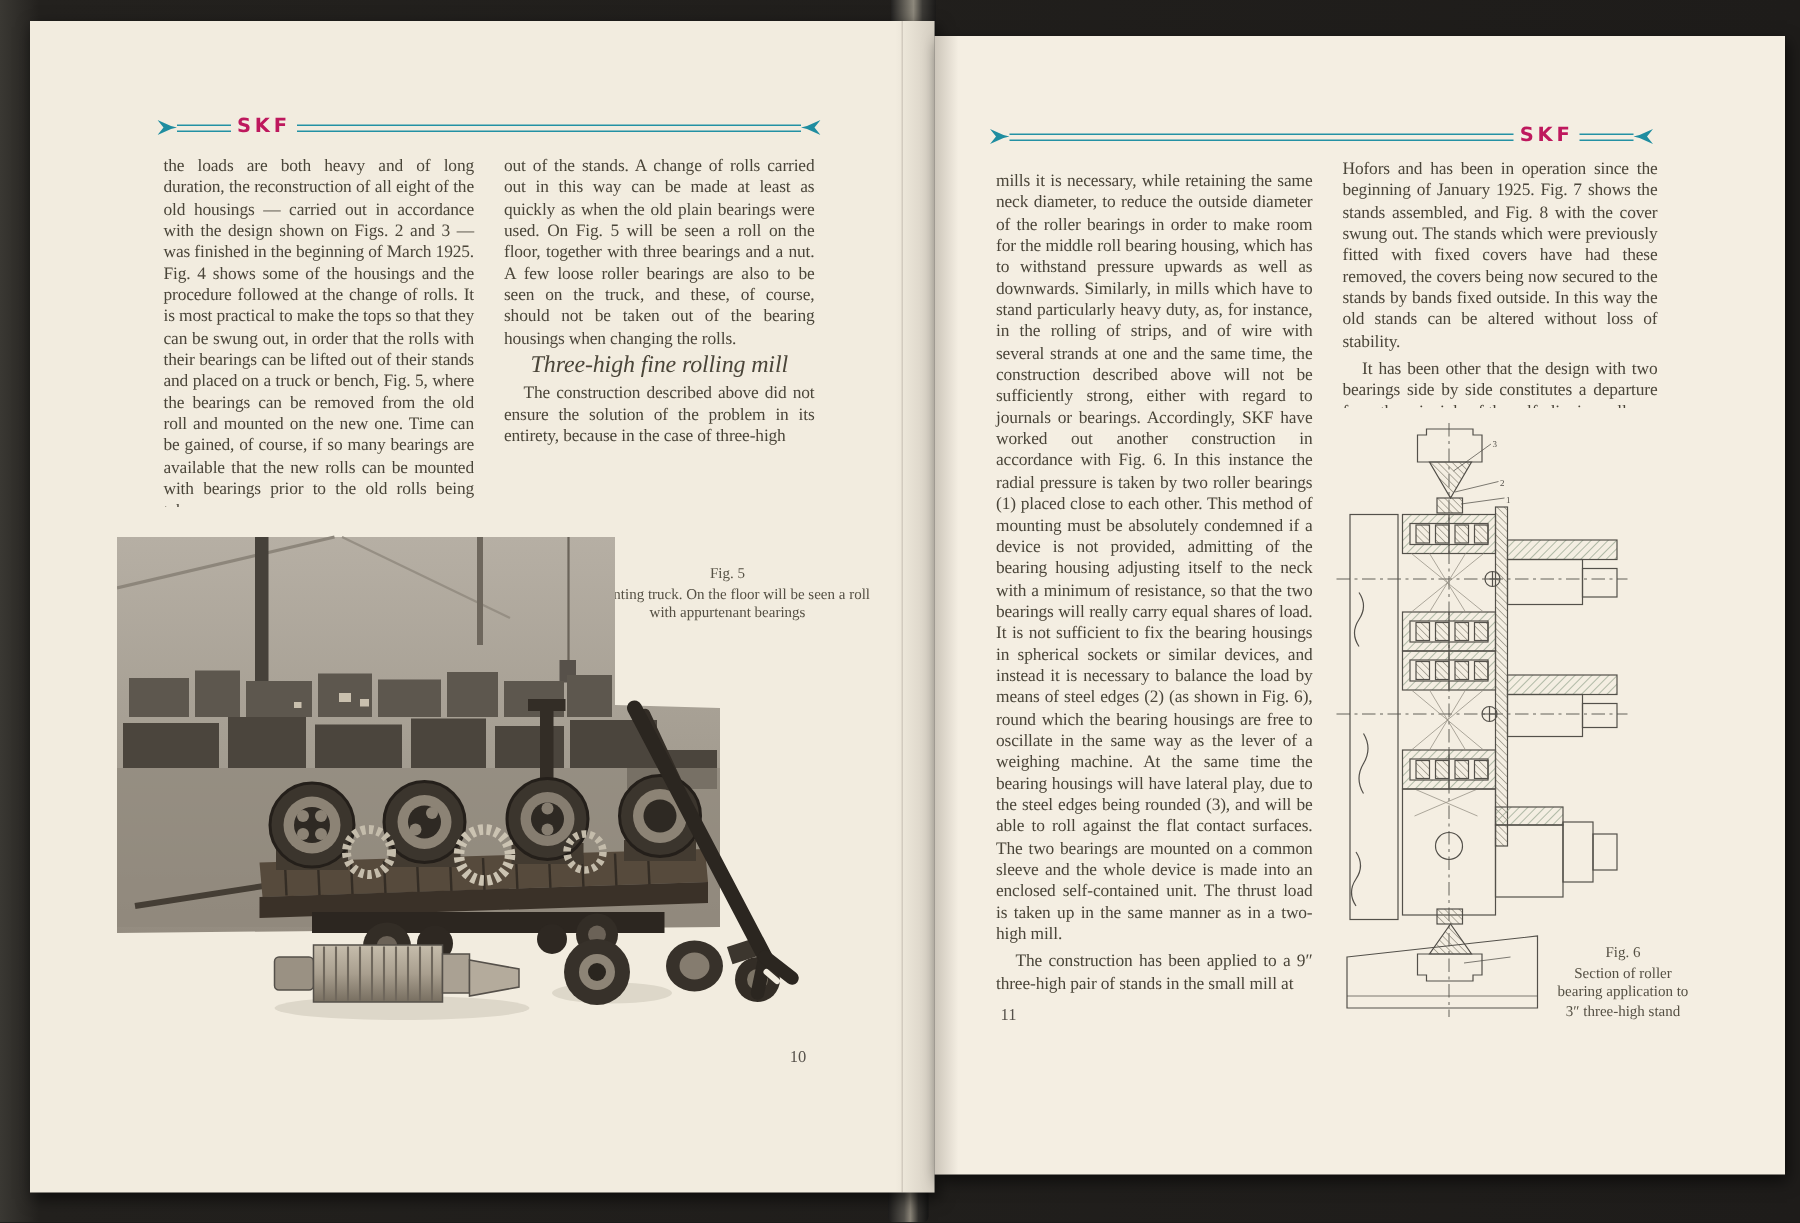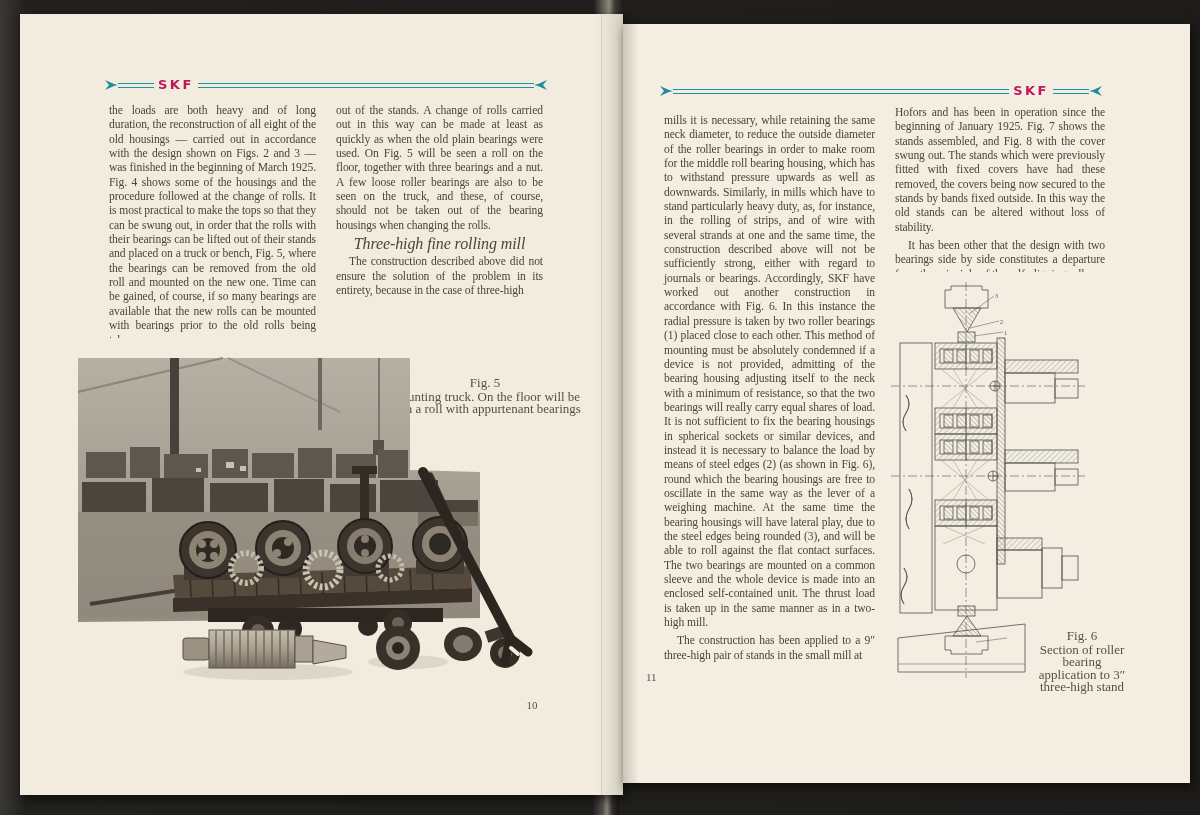--- a/index.html
+++ b/index.html
@@ -33,21 +33,21 @@
   .skf{font-family:"DejaVu Sans",sans-serif;font-weight:bold;font-size:13px;
     letter-spacing:2.5px;color:#be185d;line-height:1;margin:0 4px;padding-bottom:1px;}
   .orn-arrow{flex:0 0 auto;display:block;}
 
   
   .col{position:absolute;font-size:11.6px;line-height:14.35px;color:#4a4539;
     text-align:justify;overflow:hidden;letter-spacing:-0.1px;}
   .col p{margin:4px;}
   .col p.indent{text-indent:13px;}
   .subhead{font-style:italic;text-align:center;font-size:16px;margin:2px 0 1px 0;}
-  .caption{position:absolute;text-align:center;font-size:13px;line-height:12.5px;color:#555044;}
+  .caption{position:absolute;text-align:center;font-size:10px;line-height:12.5px;color:#555044;}
   .caption .cap-title{margin-bottom:1px;}
   .pagenum{position:absolute;font-size:11px;color:#55504a;width:40px;text-align:center;}
   svg{display:block;}
   .figwrap{position:absolute;}
 </style>
 </head>
 <body>
 
 <div id="canvas">
 
@@ -352,16 +352,16 @@
         <polygon points="25,362 152,348 152,396 25,396"></polygon>
         <line x1="25" y1="388" x2="152" y2="388" stroke-width="0.5"></line>
       </svg>
     </div>
 
     <div class="caption" style="left:412px;top:606px;width:94px;">
       <div class="cap-title">Fig. 6</div>
       <div>Section of roller bearing application to 3″ three-high stand</div>
     </div>
 
-    <div class="pagenum" style="left:23px;top:647px;text-align:left;">11</div>
+    <div class="pagenum" style="left:44px;top:647px;text-align:left;">11</div>
   </div>
 
 </div>
 
 </body></html>

